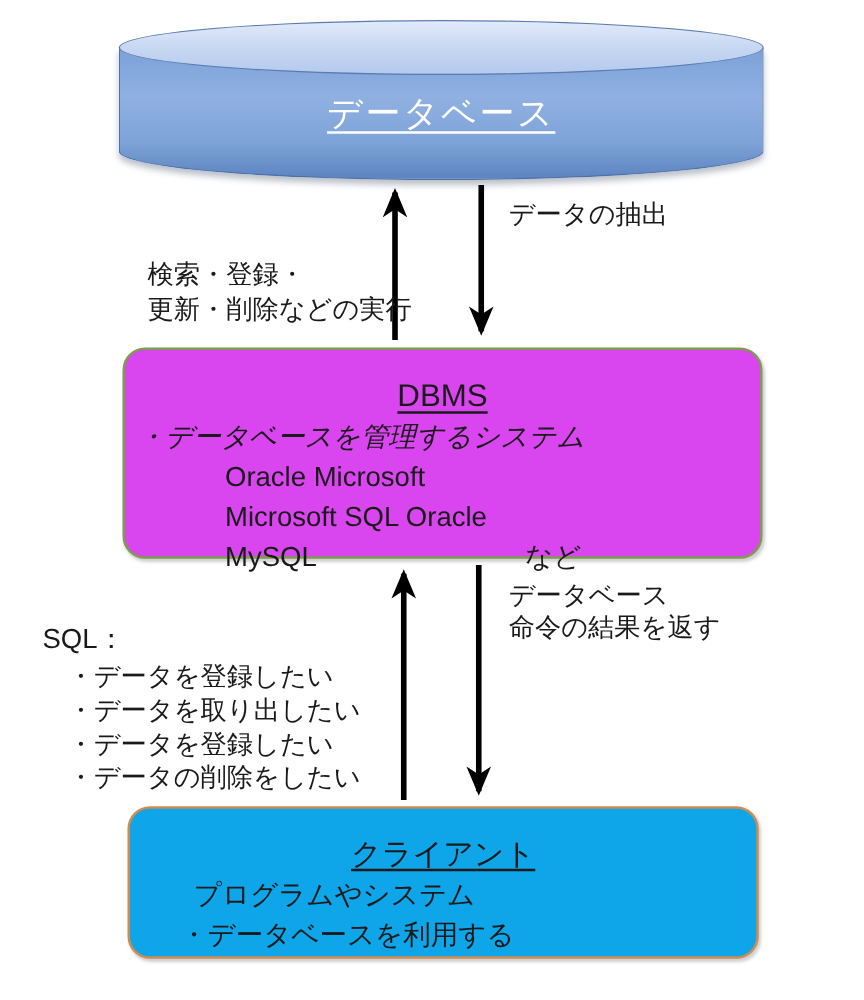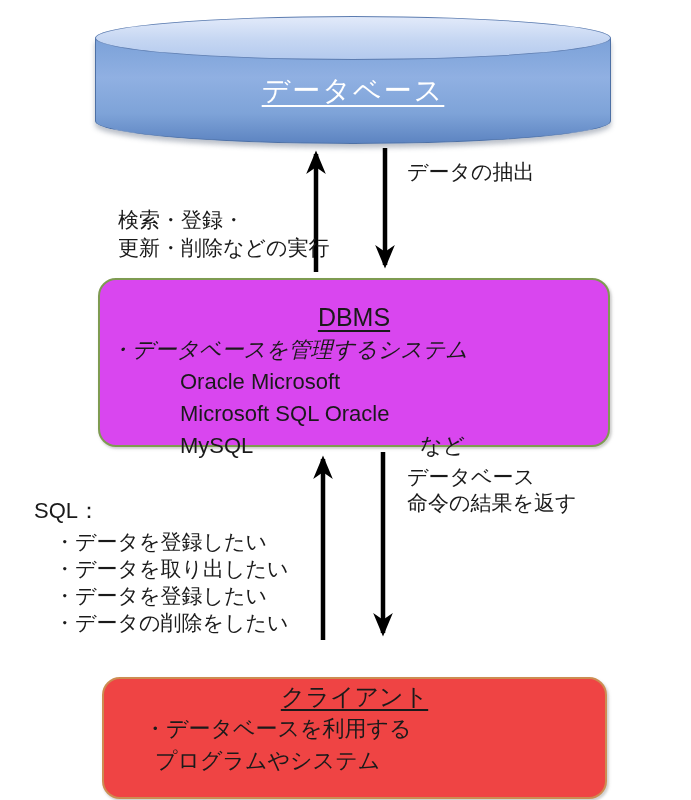--- a/index.html
+++ b/index.html
@@ -92,24 +92,23 @@
     height: 169px;
     background: #d946ef;
     border: 2px solid #7e9b51;
     padding-top: 21px;
   }
   .client-box {
     left: 102px;
     top: 645px;
     width: 505px;
     height: 122px;
-    background: #ef4444;
+    background: #0ea5e9;
     border: 2px solid #cd8c51;
-    padding-top: 1px;
-    margin-top: 32px;
+    padding-top: 20px;
   }
   .box-title {
     text-align: center;
     font-size: 25px;
     line-height: 33px;
     text-decoration: underline;
     text-underline-offset: 4px;
     text-decoration-thickness: 1.5px;
   }
   .client-box .box-title { font-size: 24px; }
@@ -190,17 +189,17 @@
     <div class="sql-items">
       <div class="sql-item">・データを登録したい</div>
       <div class="sql-item">・データを取り出したい</div>
       <div class="sql-item">・データを登録したい</div>
       <div class="sql-item">・データの削除をしたい</div>
     </div>
   </div>
 
   <div class="node-box client-box">
     <div class="box-title">クライアント</div>
+    <div class="box-line client-line2">プログラムやシステム</div>
     <div class="box-line client-line1">・データベースを利用する</div>
-    <div class="box-line client-line2">プログラムやシステム</div>
   </div>
 
 </div>
 
 </body></html>

